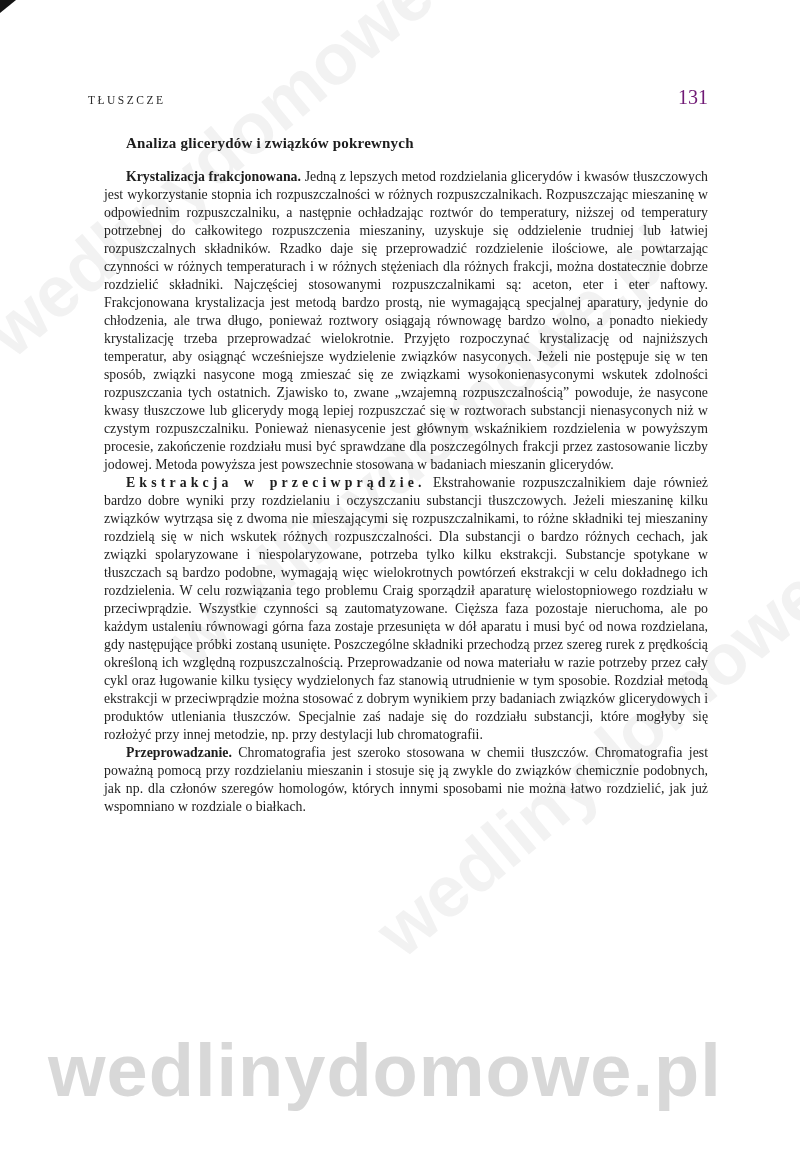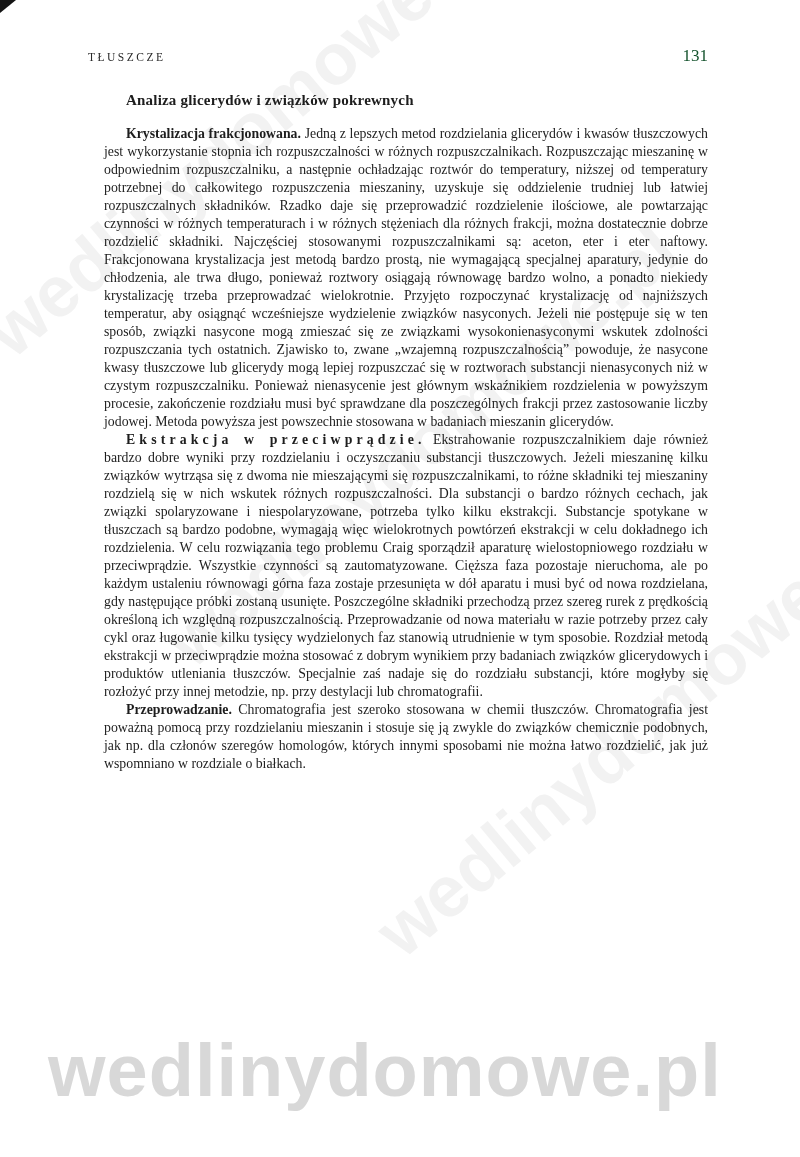--- a/index.html
+++ b/index.html
@@ -30,22 +30,23 @@
     justify-content: space-between;
     align-items: baseline;
     margin: 0 0 0 -16px;
   }
   .running-title {
     font-size: 11.5px;
     letter-spacing: 2.5px;
     color: #2a2a2a;
   }
   .page-number {
-    font-size: 17px;
-    color: #14532d;
+    font-size: 20px;
+    color: #701a75;
+    margin-top: 40px;
   }
   .section-title {
     font-size: 15px;
     font-weight: bold;
     margin: 26px 0 16px 22px;
     letter-spacing: 0.2px;
   }
   .body-para {
     margin: 0;
     text-align: justify;

